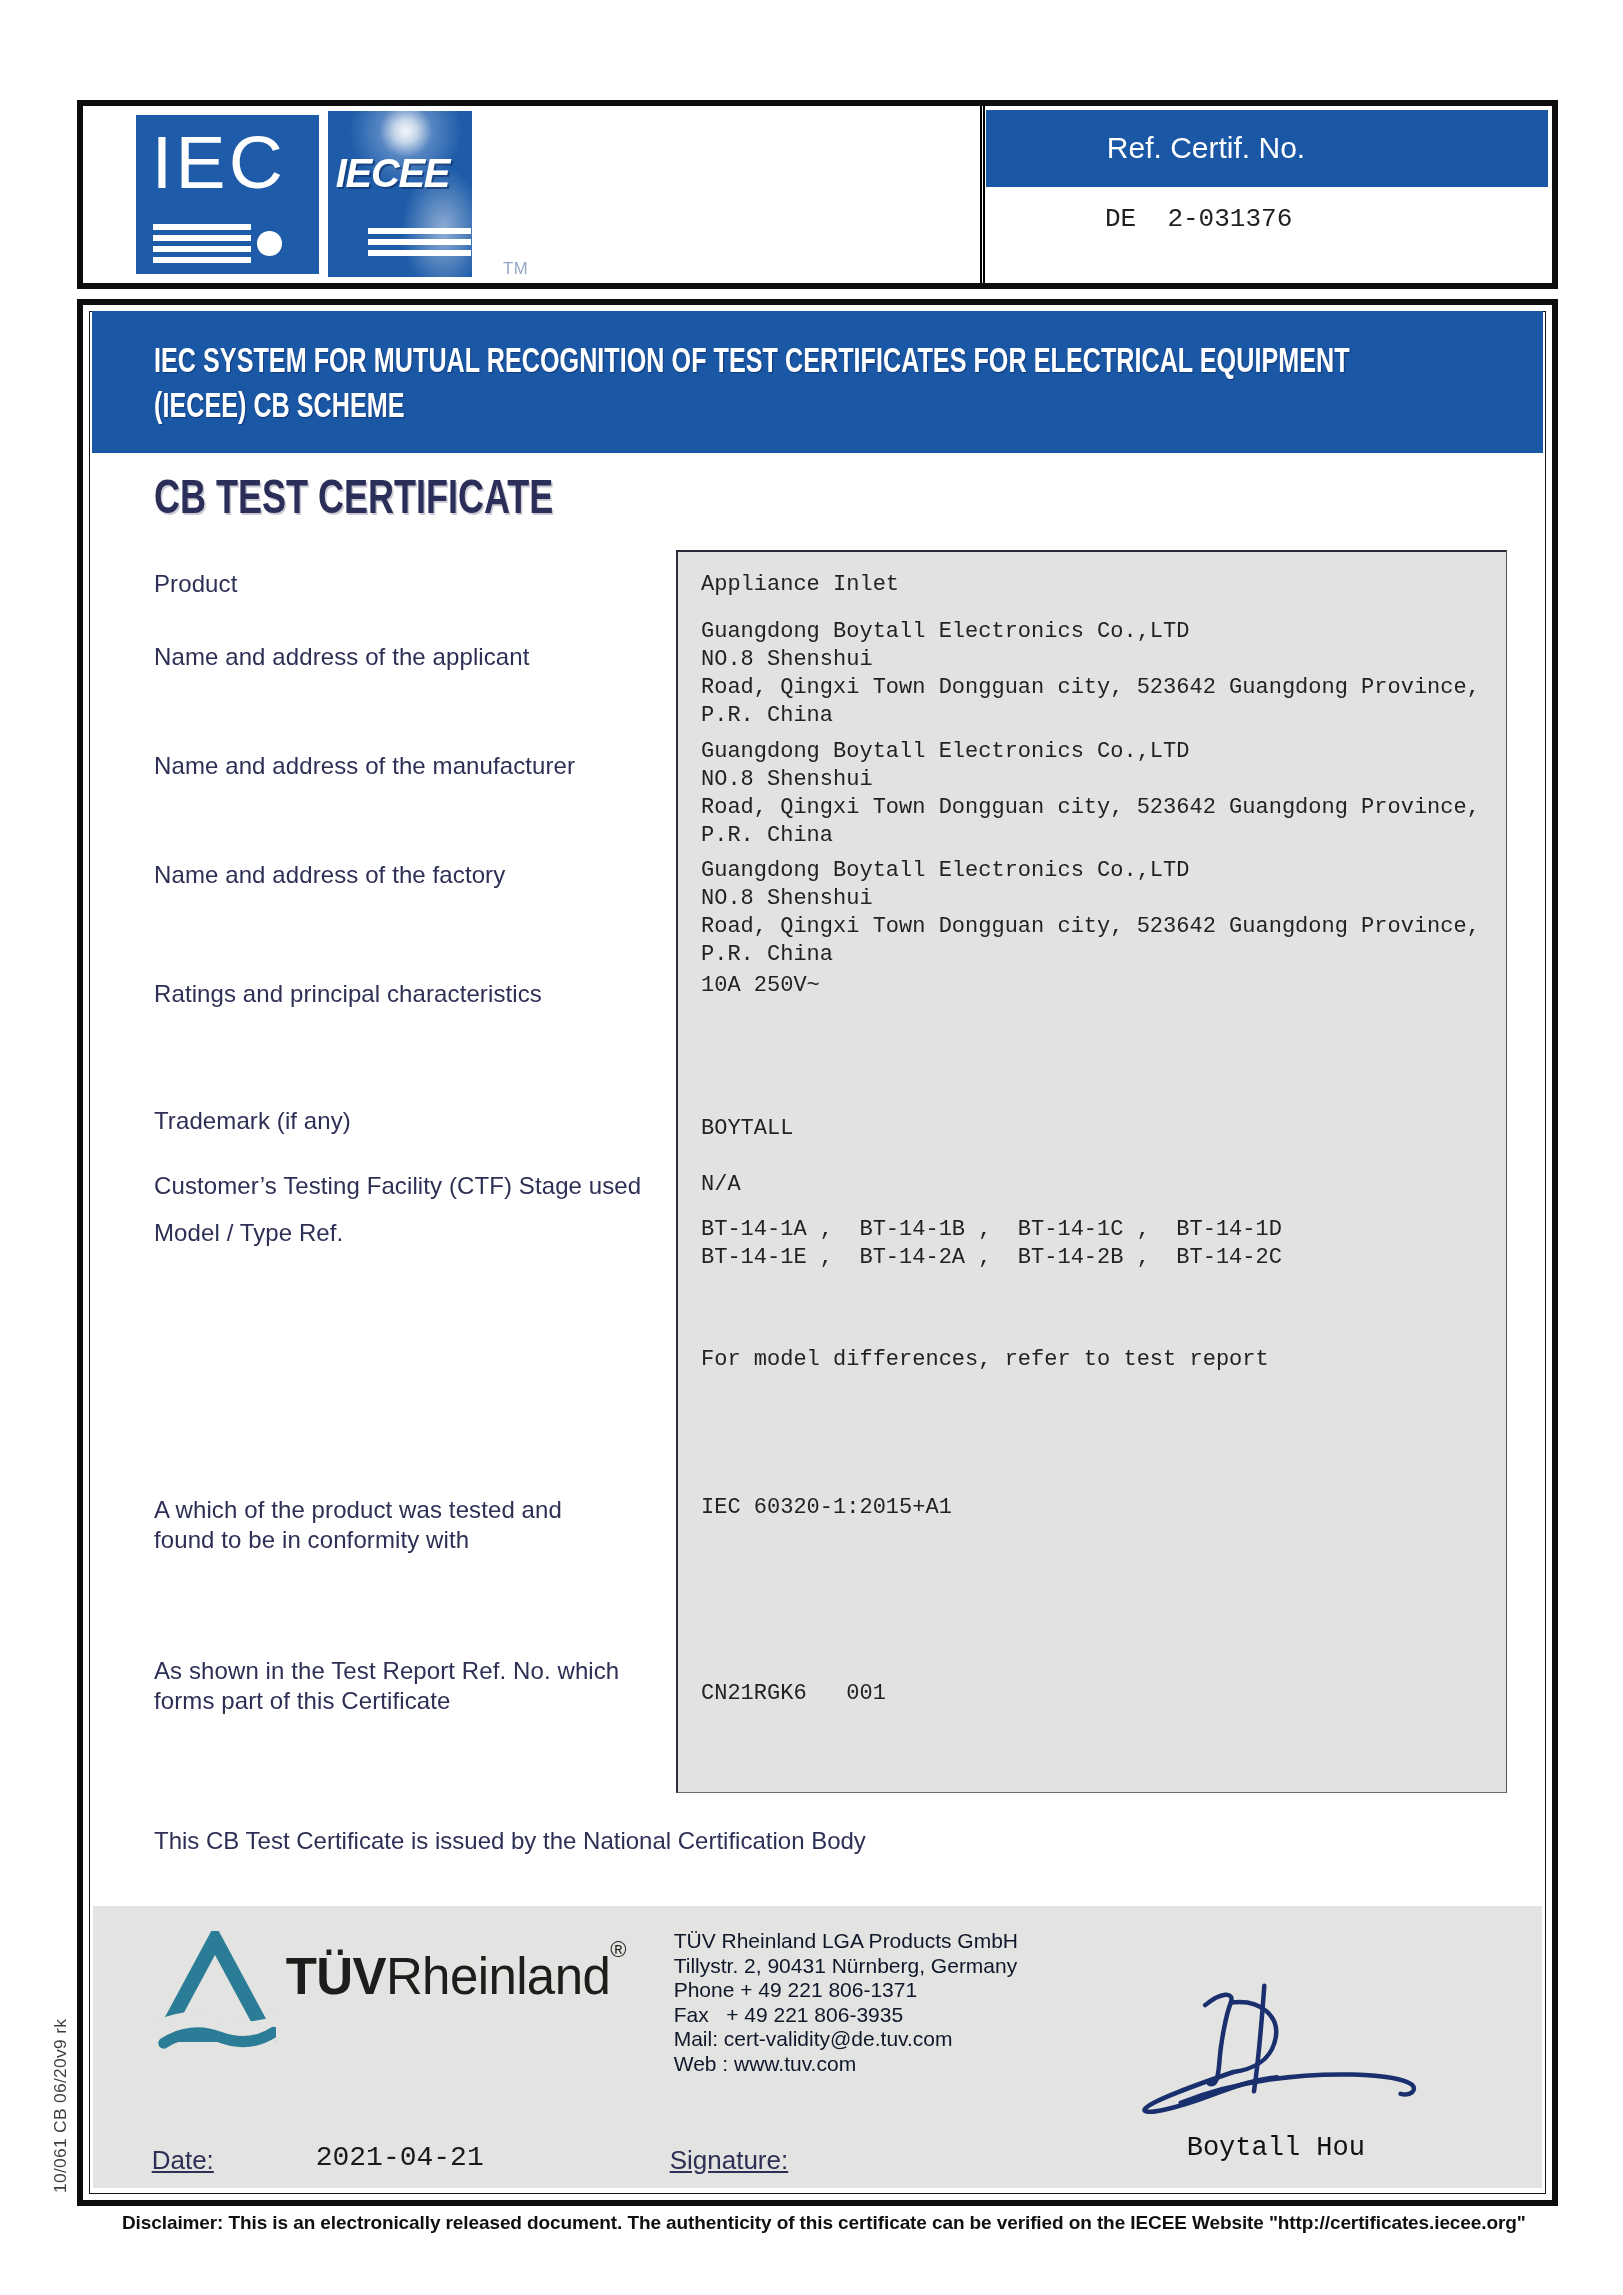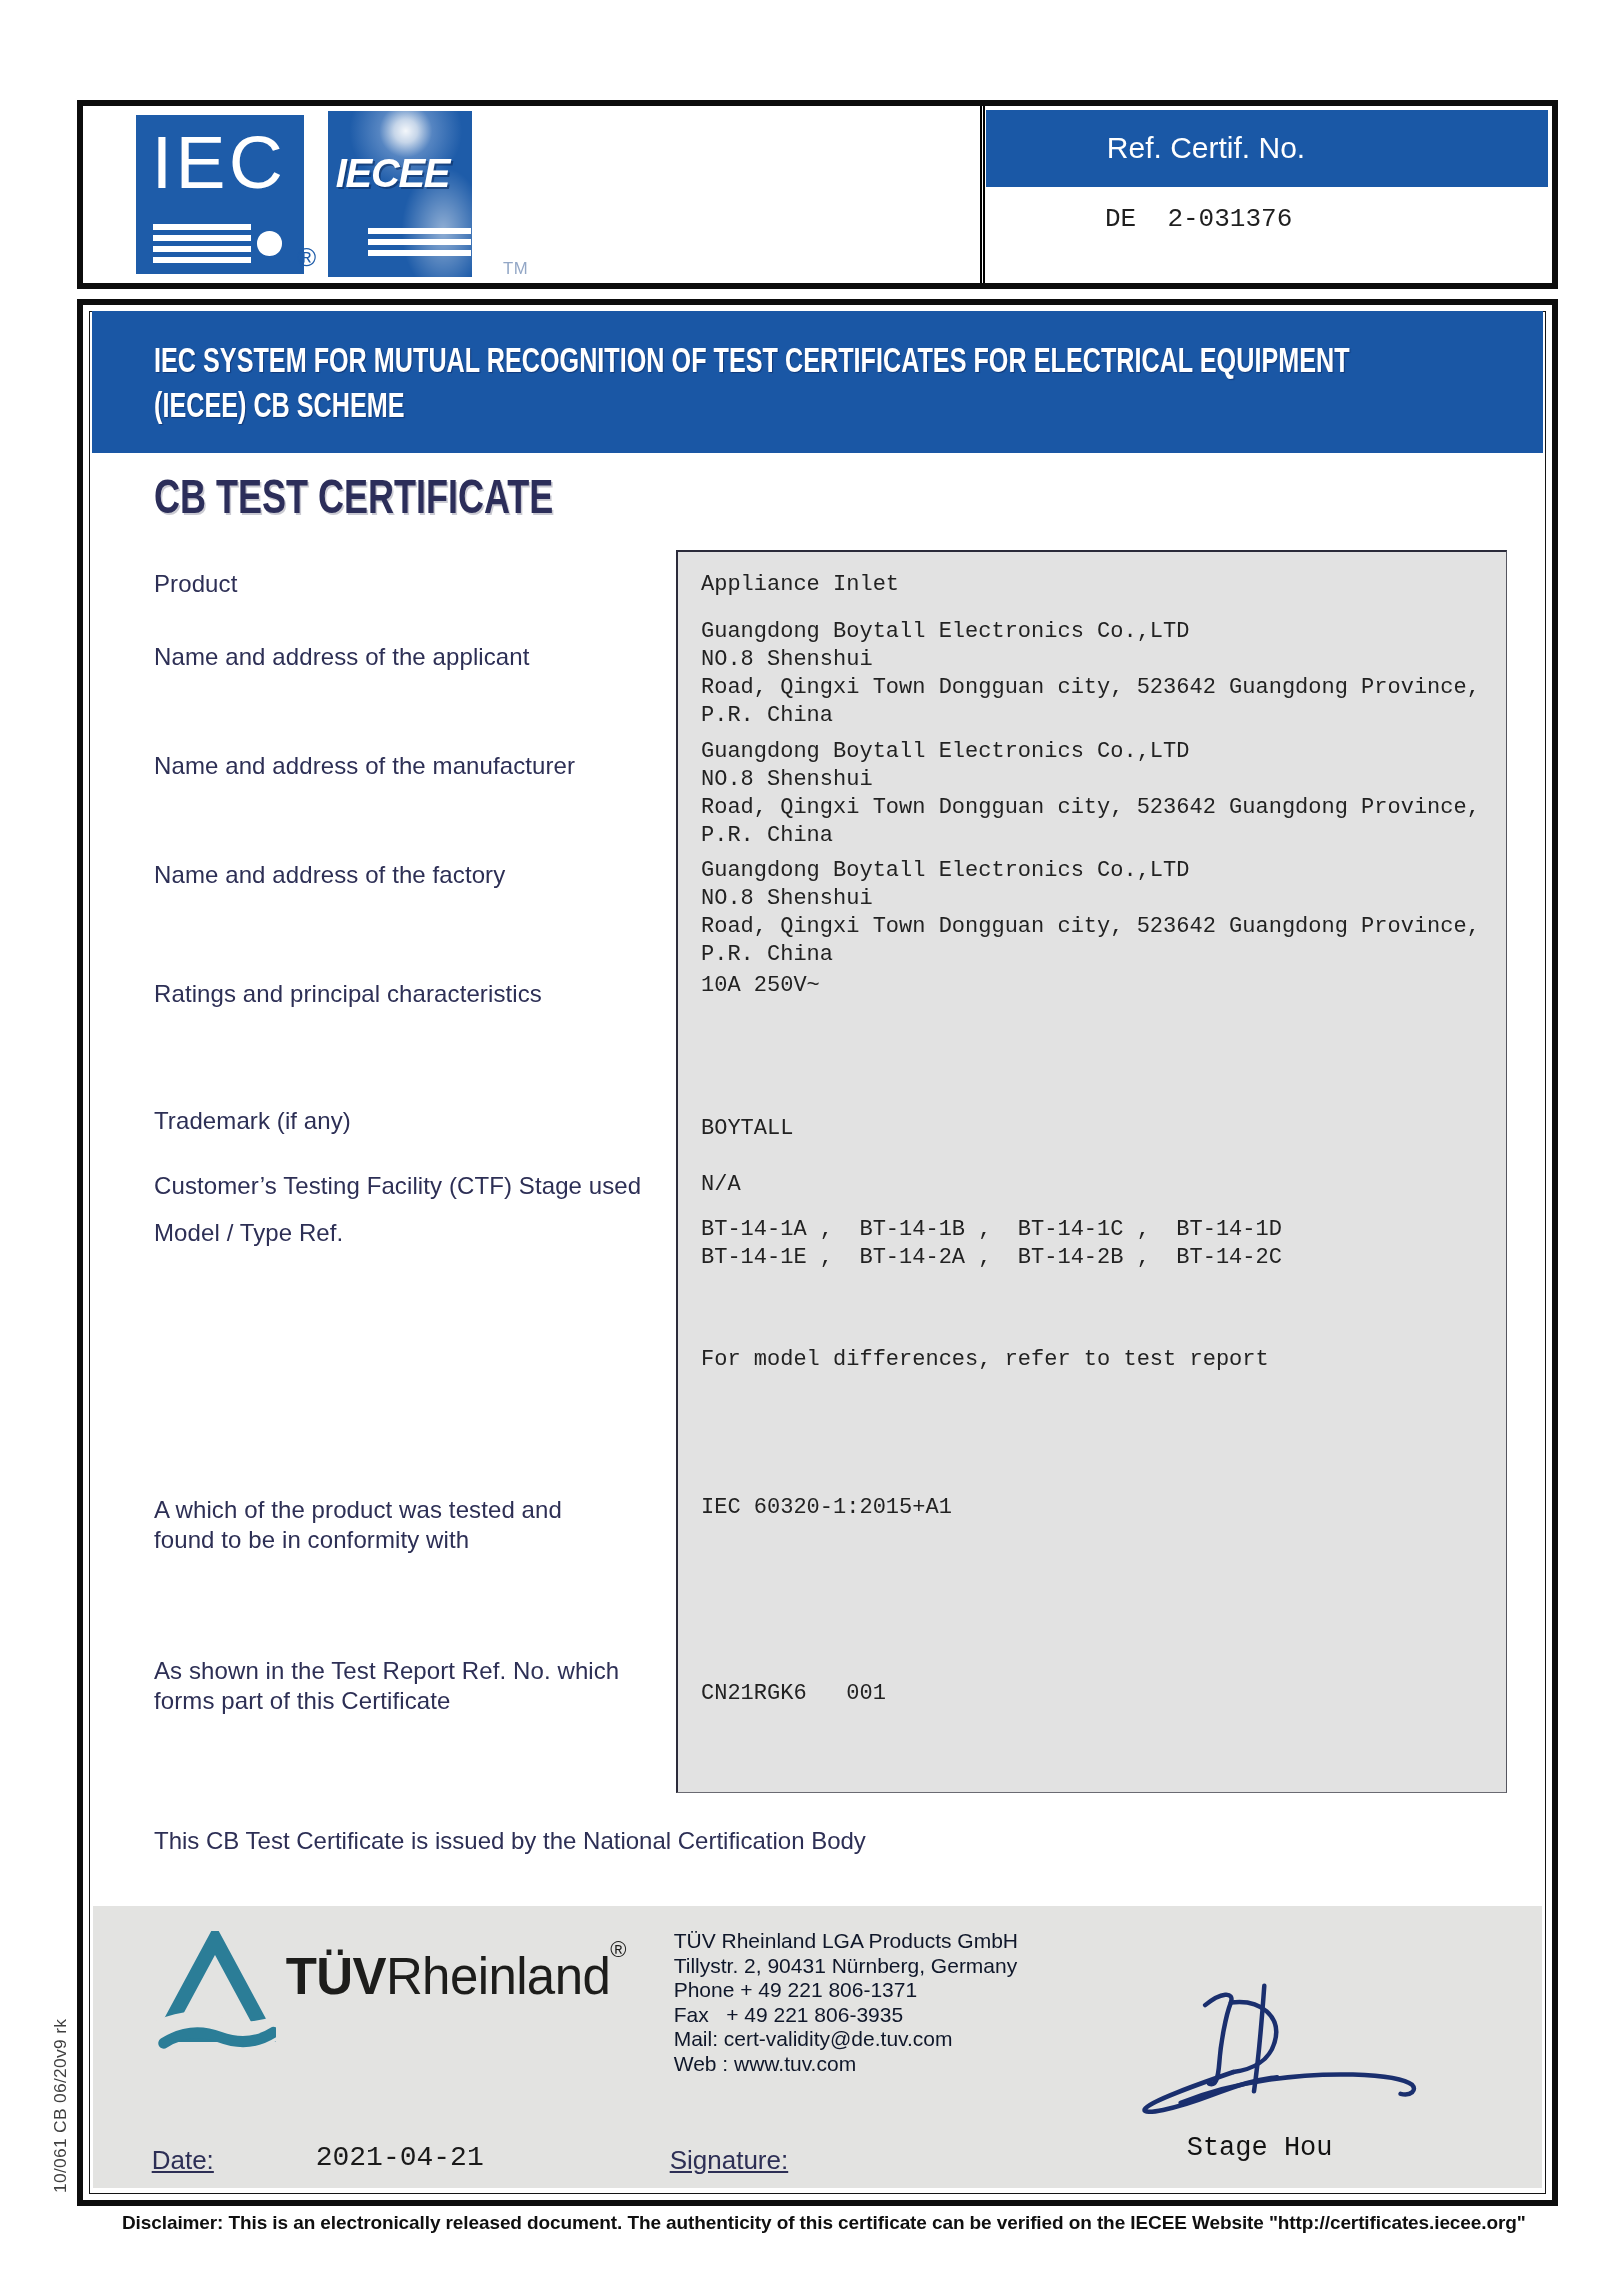--- a/index.html
+++ b/index.html
@@ -7,21 +7,21 @@
         font-family:"Liberation Sans","DejaVu Sans",sans-serif;color:#1f1f1f;}
 
   
   .frame{position:absolute;border:6.4px solid #0d0d0d;background:#fff;}
   #header-box{left:77px;top:100px;width:1469px;height:177px;}
   #main-box{left:77px;top:299px;width:1469px;height:1895px;}
   .inner-line{position:absolute;left:5.8px;top:5.8px;right:5.8px;bottom:5.8px;border:1.9px solid #141414;pointer-events:none;}
 
   
   .hdr-child{position:absolute;}
-  #iec-logo{left:53px;top:9px;width:168px;height:159px;background:#1e5ca9;text-decoration:underline;}
+  #iec-logo{left:53px;top:9px;width:183px;height:159px;background:#1e5ca9;text-decoration:underline;}
   #iec-logo .iec-word{position:absolute;left:15.4px;top:3.9px;font-size:75px;font-weight:400;color:#fff;letter-spacing:3.2px;}
   .iec-bar{position:absolute;left:16.7px;width:98px;height:5.8px;background:#fff;}
   #iec-dot{position:absolute;left:121px;top:116px;width:24.5px;height:24.5px;border-radius:50%;background:#fff;}
   #iecee-logo{left:245px;top:5.1px;width:144px;height:166px;
      background:
        radial-gradient(circle at 54% 12%, rgba(255,255,255,0.95) 0%, rgba(255,255,255,0.75) 7%, rgba(190,210,240,0.35) 16%, rgba(30,92,169,0) 34%),
        radial-gradient(ellipse 64px 97px at 80% 72%, rgba(255,255,255,0.5), rgba(255,255,255,0) 65%),
        #1e5ca9;}
   #iecee-logo .iecee-word{position:absolute;left:7.7px;top:40px;font-size:40px;font-style:italic;font-weight:700;color:#fff;
      letter-spacing:-1.3px;text-shadow:1.9px 1.9px 0 rgba(10,40,90,0.55);}
@@ -168,21 +168,21 @@
 Web : www.tuv.com</div>
       <svg id="signature-svg" viewBox="0 0 500 210">
         <g fill="none" stroke="#1a2f6e" stroke-width="7" stroke-linecap="round">
           <path d="M118 36 C 142 16, 164 14, 158 32 C 150 52, 142 96, 140 126 C 138 152, 134 162, 124 158"></path>
           <path d="M210 6 C 206 62, 200 128, 194 170"></path>
           <path d="M158 32 C 204 26, 238 54, 226 94 C 218 122, 192 136, 162 140"></path>
           <path d="M162 140 C 110 158, 30 186, 24 198 C 20 208, 70 198, 128 176 C 170 160, 196 152, 230 148"></path>
           <path d="M80 188 C 170 152, 270 142, 348 144 C 402 146, 430 152, 440 160 C 448 168, 438 178, 422 174"></path>
         </g>
       </svg>
-      <div id="signatory">Stage Hou</div>
+      <div id="signatory">Boytall Hou</div>
       <div id="date-label" class="foot-lbl">Date:</div>
       <div id="date-value">2021-04-21</div>
       <div id="sign-label" class="foot-lbl">Signature:</div>
     </div>
   </div>
 
   <div id="disclaimer">Disclaimer:  This is an electronically released document. The authenticity of this certificate can be verified on the IECEE Website "http://certificates.iecee.org"</div>
   <div id="side-note">10/061 CB 06/20v9 rk</div>
 
 </div>

